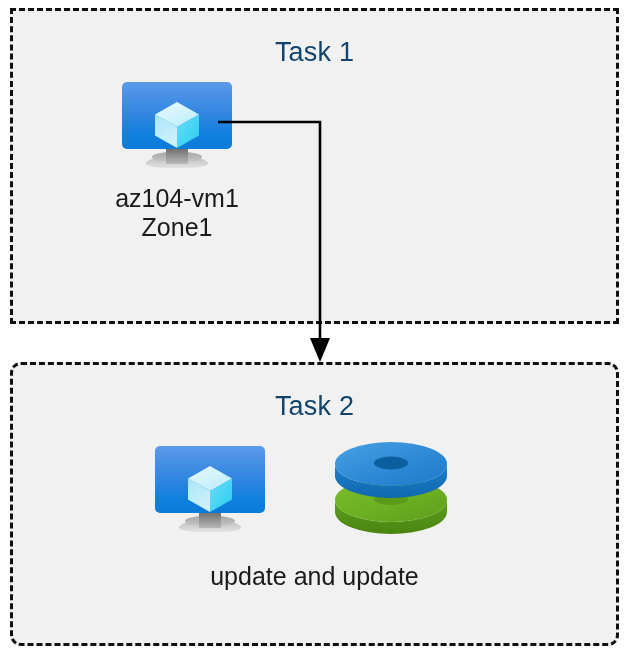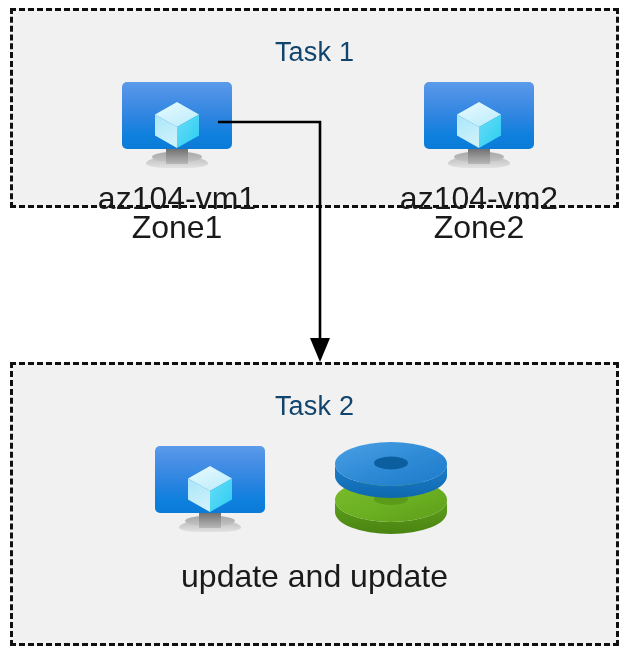--- a/index.html
+++ b/index.html
@@ -24,27 +24,28 @@
   .task-box {
     position: absolute;
     background: #f1f1f1;
     border: 3px dashed #101010;
     box-sizing: border-box;
   }
   #task1-box {
     left: 10px;
     top: 8px;
     width: 609px;
-    height: 200px;
+    height: 316px;
   }
   #task2-box {
     left: 10px;
     top: 362px;
     width: 609px;
     height: 284px;
+    border-radius: 11px;
   }
 
   .task-title {
     position: absolute;
     left: 0;
     right: 0;
     text-align: center;
     color: #12456e;
     font-size: 27px;
     line-height: 30px;
@@ -55,21 +56,21 @@
   #task2-title { top: 26px; }
 
   
   .node {
     position: absolute;
     text-align: center;
   }
   .node-caption {
     margin-top: 16px;
     color: #1a1a1a;
-    font-size: 32px;
+    font-size: 25px;
     line-height: 29px;
     white-space: pre-line;
     font-family: "Liberation Sans", sans-serif;
   }
 
   
   .vm-icon {
     position: relative;
     width: 110px;
     height: 86px;
@@ -171,34 +172,20 @@
           </defs>
           <polygon points="23,1 45,13.5 23,26 1,13.5" fill="url(#cubeTopG)"></polygon>
           <polygon points="1,13.5 23,26 23,47 1,34.5" fill="url(#cubeLeftG)"></polygon>
           <polygon points="45,13.5 45,34.5 23,47 23,26" fill="url(#cubeRightG)"></polygon>
         </svg>
       </div>
       <div class="node-caption">az104-vm1
 Zone1</div>
     </div>
 
-    <div class="node" style="left: 355px; top: 71px; width: 222px;">
-      <div class="vm-icon">
-        <div class="vm-base"></div>
-        <div class="vm-neck"></div>
-        <div class="vm-screen"></div>
-        <svg class="vm-cube" viewBox="0 0 46 48">
-          <polygon points="23,1 45,13.5 23,26 1,13.5" fill="url(#cubeTopG)"></polygon>
-          <polygon points="1,13.5 23,26 23,47 1,34.5" fill="url(#cubeLeftG)"></polygon>
-          <polygon points="45,13.5 45,34.5 23,47 23,26" fill="url(#cubeRightG)"></polygon>
-        </svg>
-      </div>
-      <div class="node-caption">az104-vm2
-Zone2</div>
-    </div>
 
   </div>
 
   <div class="task-box" id="task2-box">
 
     <div class="task-title" id="task2-title">Task 2</div>
 
     <div class="node" style="left: 142px; top: 81px; width: 110px;">
       <div class="vm-icon">
         <div class="vm-base"></div>

